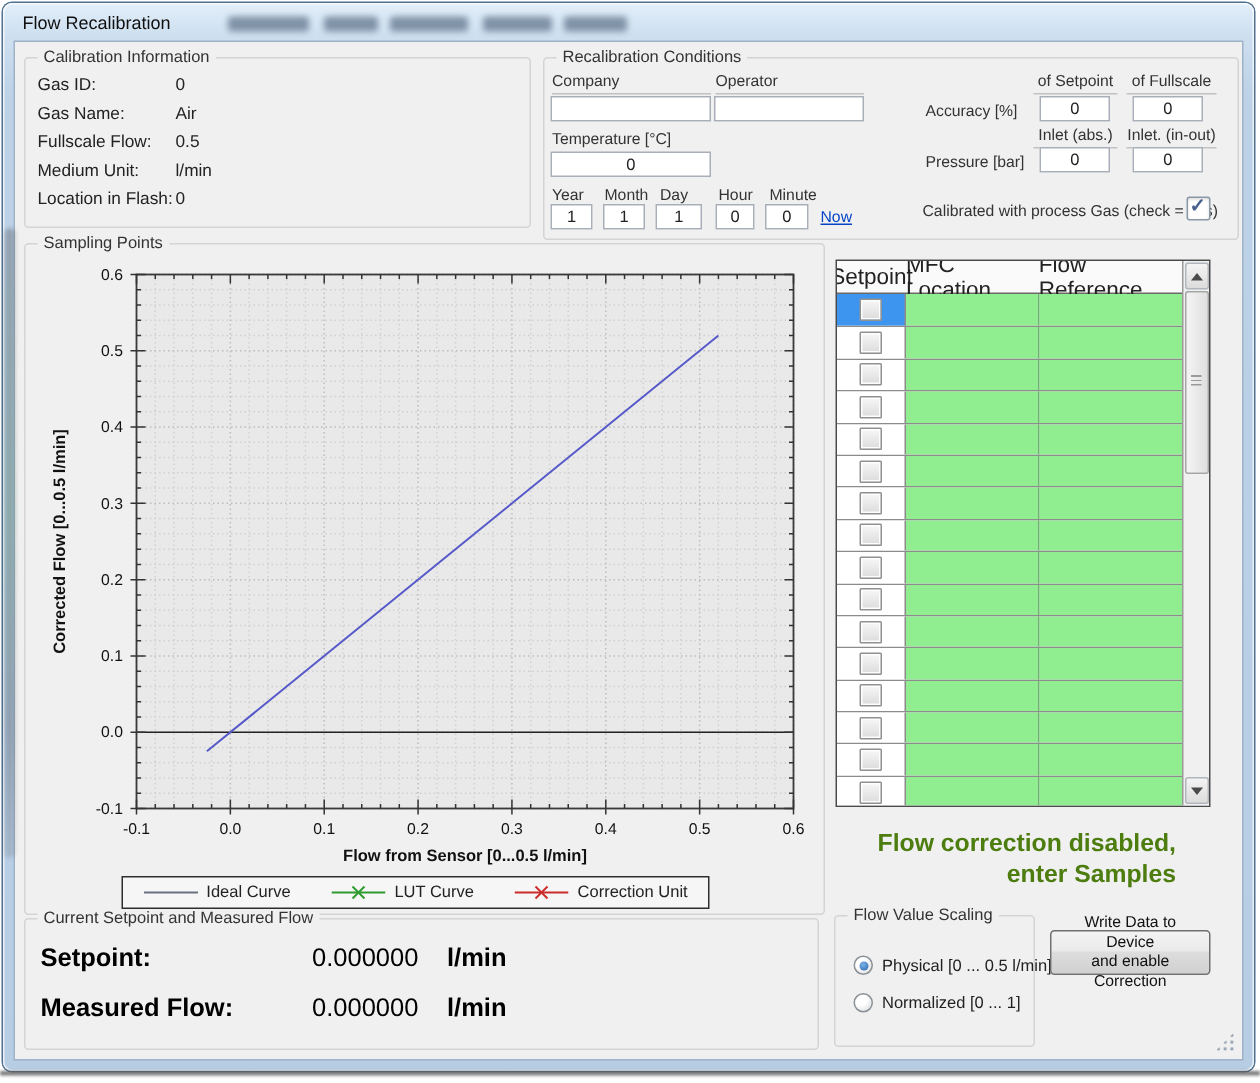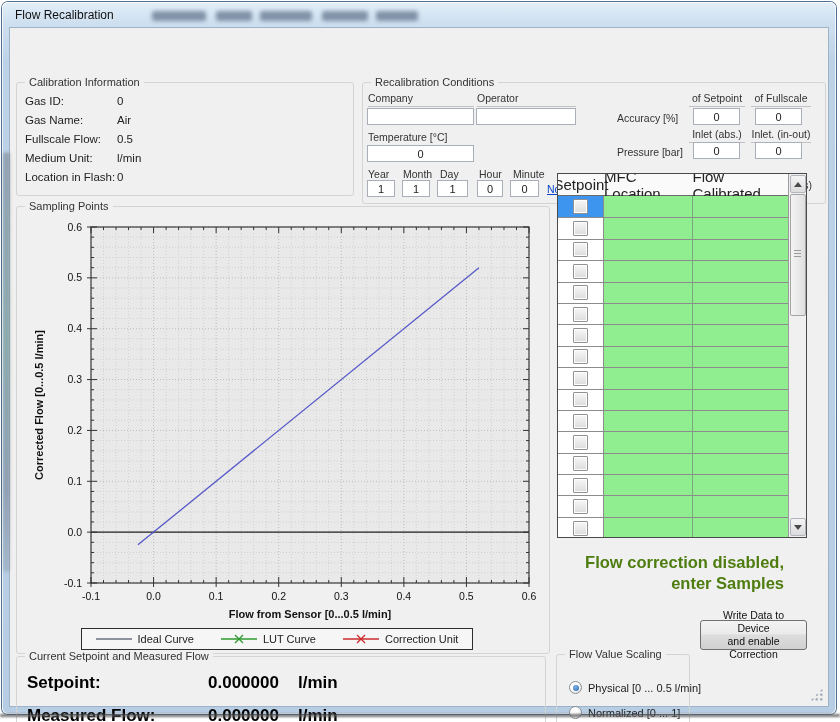--- a/index.html
+++ b/index.html
@@ -15,21 +15,21 @@
   .redact{position:absolute;top:9px;height:10px;background:#5c6f87;opacity:.7;border-radius:2px;filter:blur(2px);}
   .r1{left:150px;width:54px}.r2{left:214px;width:36px}.r3{left:258px;width:52px}
   .r4{left:320px;width:46px}.r5{left:374px;width:42px}
   .frame-smudge{position:absolute;left:1px;top:150px;width:7px;height:420px;border-radius:4px;
     background:linear-gradient(180deg,rgba(55,55,60,.30),rgba(72,112,84,.40) 45%,rgba(50,52,60,.30) 80%,rgba(90,90,95,.2));
     filter:blur(1.5px);}
   .bottom-line{position:absolute;left:0;top:714px;width:840px;height:3px;background:#585858;opacity:.8;filter:blur(1px);}
   
   .client{position:absolute;left:8px;top:26px;width:818px;height:678px;background:#f0f0f0;
     box-shadow:0 0 0 1px #9eb2c8;}
-  .groupbox{position:absolute;border:1px solid #d4d4d4;border-radius:3px;margin-top:44px;}
+  .groupbox{position:absolute;border:1px solid #d4d4d4;border-radius:3px;}
   .gb-title{position:absolute;top:-7px;left:8px;background:#f0f0f0;padding:0 4px;font-size:11px;color:#333;white-space:nowrap;}
   
   .cal-row{position:absolute;left:8px;font-size:11.5px;color:#222;white-space:nowrap;}
   .cal-row .val{position:absolute;left:92px;}
   
   .flabel{position:absolute;font-size:10.5px;color:#333;border-bottom:1px solid #c2c2c2;padding-bottom:2px;white-space:nowrap;}
   .flabel.center{text-align:center;}
   .plain{position:absolute;font-size:10.5px;color:#333;white-space:nowrap;}
   .tinput{position:absolute;height:17px;border:1px solid #a9afb8;background:#fff;font-size:11px;
     font-family:inherit;padding:0 3px;box-sizing:border-box;color:#222;}
@@ -66,21 +66,21 @@
   .tri-up{width:0;height:0;border-left:4px solid transparent;border-right:4px solid transparent;border-bottom:5px solid #4a4a4a;}
   .tri-down{width:0;height:0;border-left:4px solid transparent;border-right:4px solid transparent;border-top:5px solid #4a4a4a;}
   .sb-thumb{position:absolute;left:1px;top:20px;width:14px;height:120px;border:1px solid #a5a5a5;border-radius:2px;
     background:linear-gradient(90deg,#f4f4f4,#dfdfdf);}
   .sb-grip{position:absolute;left:3px;top:55px;width:7px;height:7px;
     background:repeating-linear-gradient(180deg,#9a9a9a 0 1px,transparent 1px 3px);}
   
   .message{position:absolute;text-align:center;font-size:16.5px;font-weight:bold;line-height:21px;}
   
   .big-label{position:absolute;left:10px;font-size:17px;font-weight:bold;color:#000;white-space:nowrap;}
-  .big-val{position:absolute;left:191px;font-size:17px;font-weight:bold;color:#000;}
+  .big-val{position:absolute;left:191px;font-size:17px;font-weight:normal;color:#000;}
   .big-unit{position:absolute;left:281px;font-size:17px;font-weight:bold;color:#000;}
   
   .radio{position:absolute;width:13px;height:13px;border-radius:50%;border:1px solid #8a9097;
     background:radial-gradient(circle at 35% 30%,#fff 35%,#d9d9d9);box-sizing:border-box;}
   .radio .dot{display:none;position:absolute;left:2.5px;top:2.5px;width:6px;height:6px;border-radius:50%;
     background:radial-gradient(circle at 40% 35%,#7db2e8,#2a66ad);}
   .radio.sel .dot{display:block;}
   .radio-label{position:absolute;font-size:11px;color:#222;white-space:nowrap;}
   
   .btn{position:absolute;border:1px solid #707070;border-radius:3px;font-family:inherit;font-size:10.5px;color:#111;
@@ -440,21 +440,21 @@
             <span>Correction Unit</span>
           </span>
         </div>
     </div>
 
     <div class="table" style="left:547px;top:145px;width:250px;height:365px;">
       <div class="tbl-main">
         <div class="tbl-head" id="tbl-head">
             <span style="width: 46px;">Setpoint</span>
             <span style="width: 89px;">MFC Location</span>
-            <span style="width: 96px;">Flow Calibrated</span>
+            <span style="width: 96px;">Flow Reference</span>
           </div>
         <div class="tbl-body" id="tbl-body">
             <div class="trow">
               <div class="c1 sel">
                 <div class="rowcb"></div>
               </div>
               <div class="c2"></div>
               <div class="c3"></div>
             </div>
             <div class="trow">

